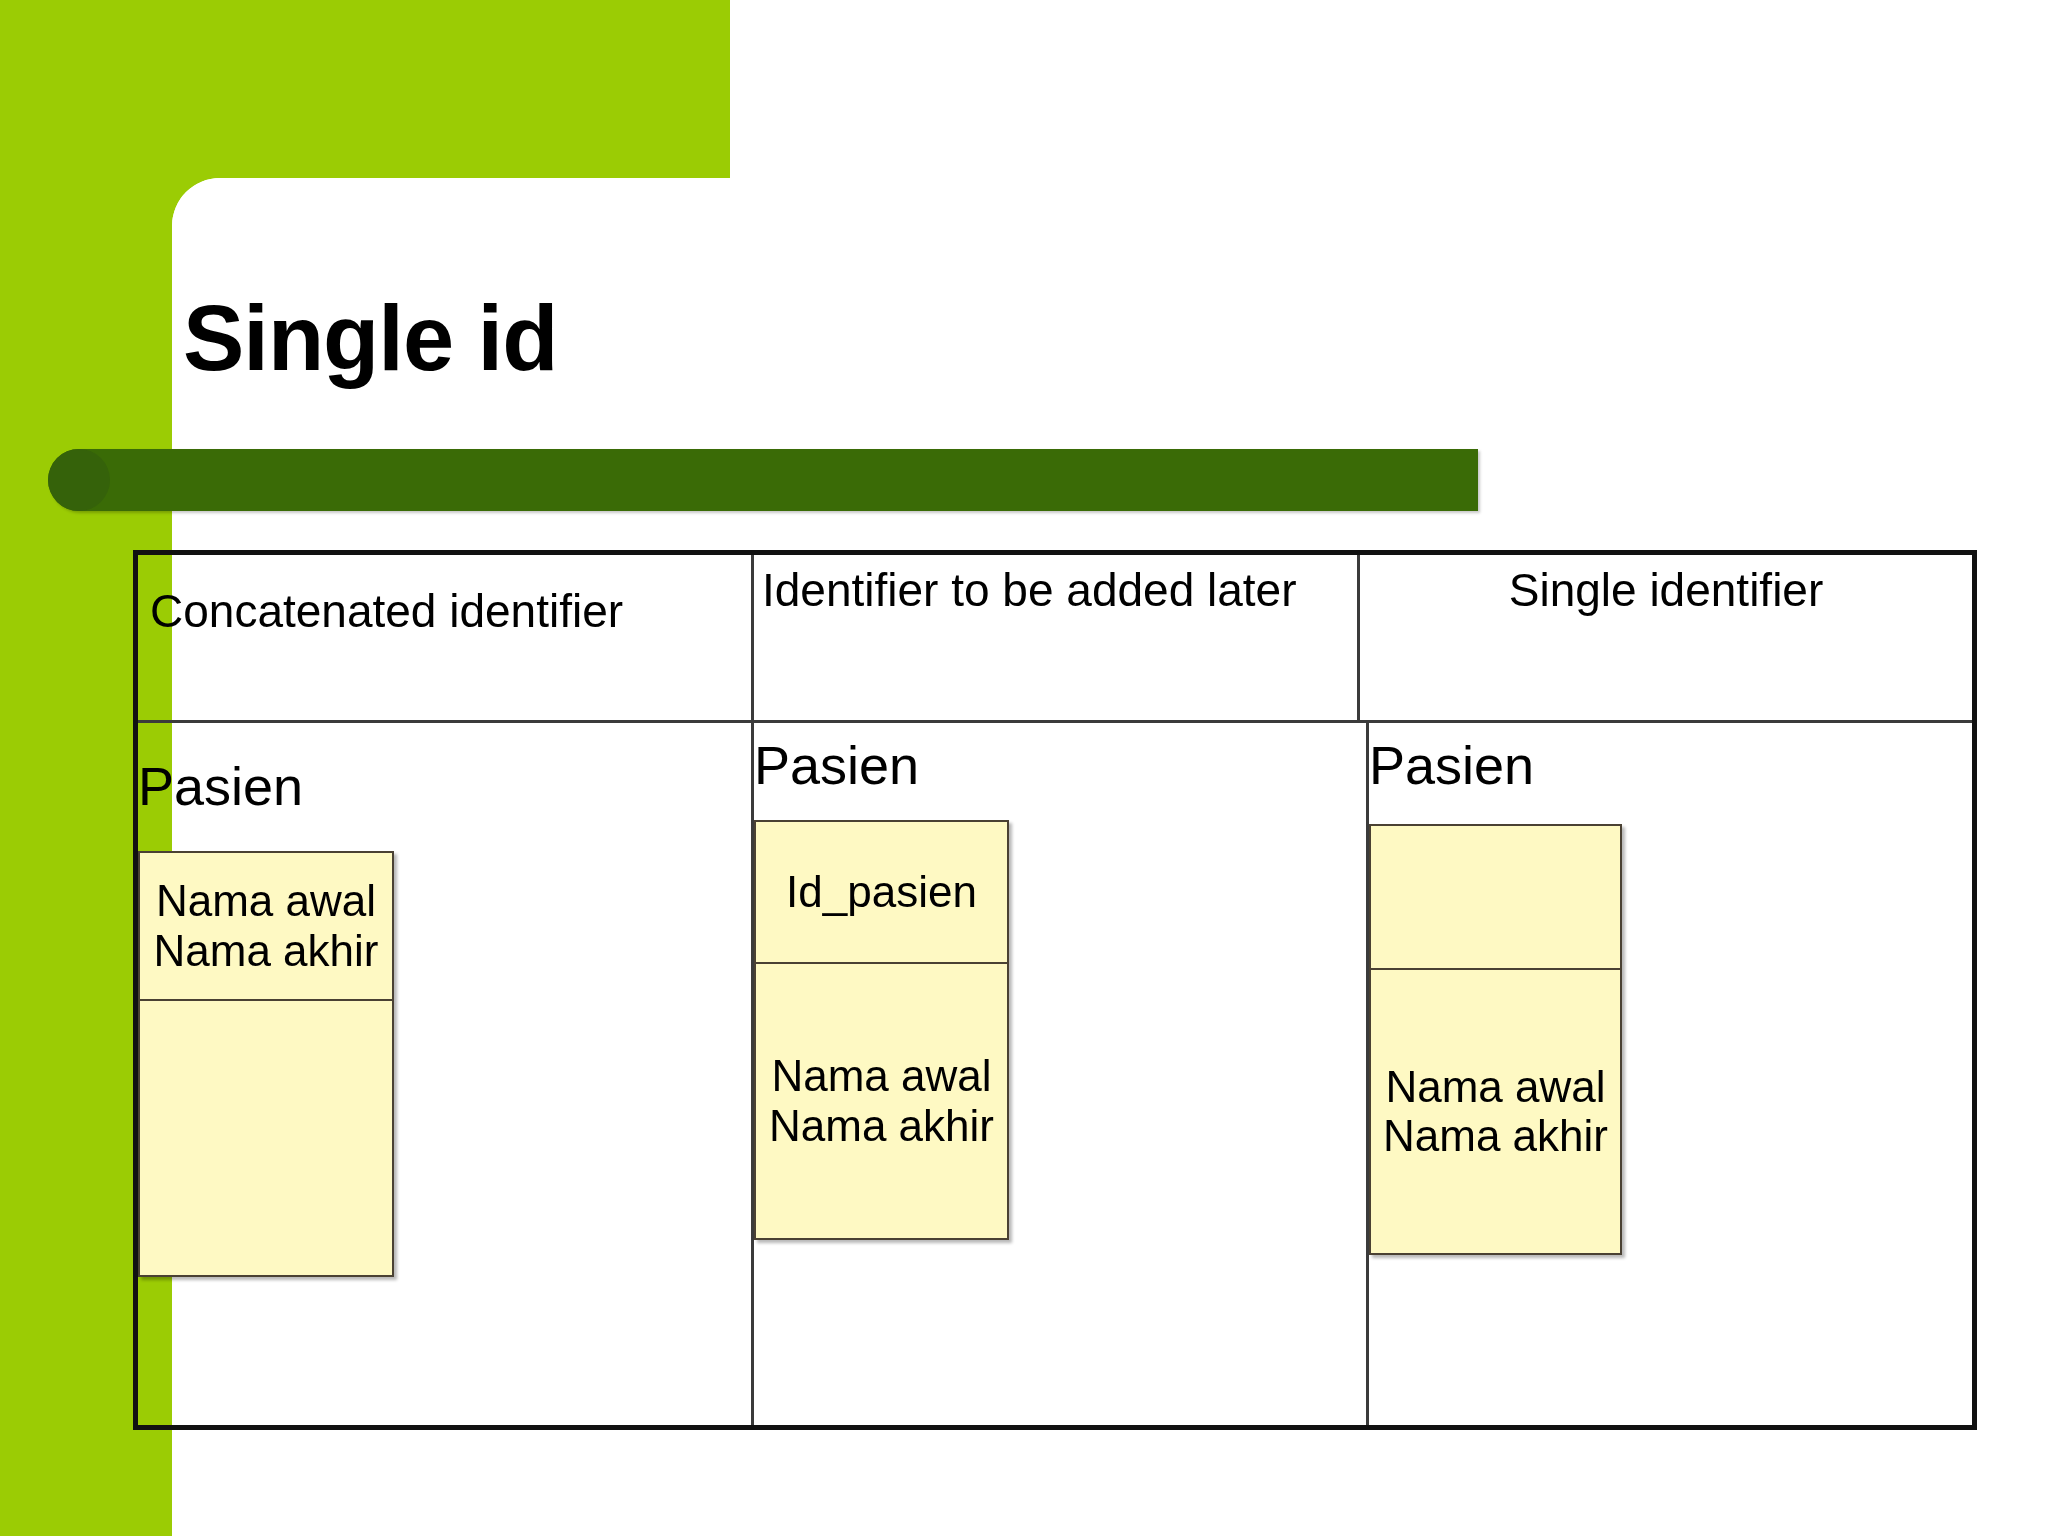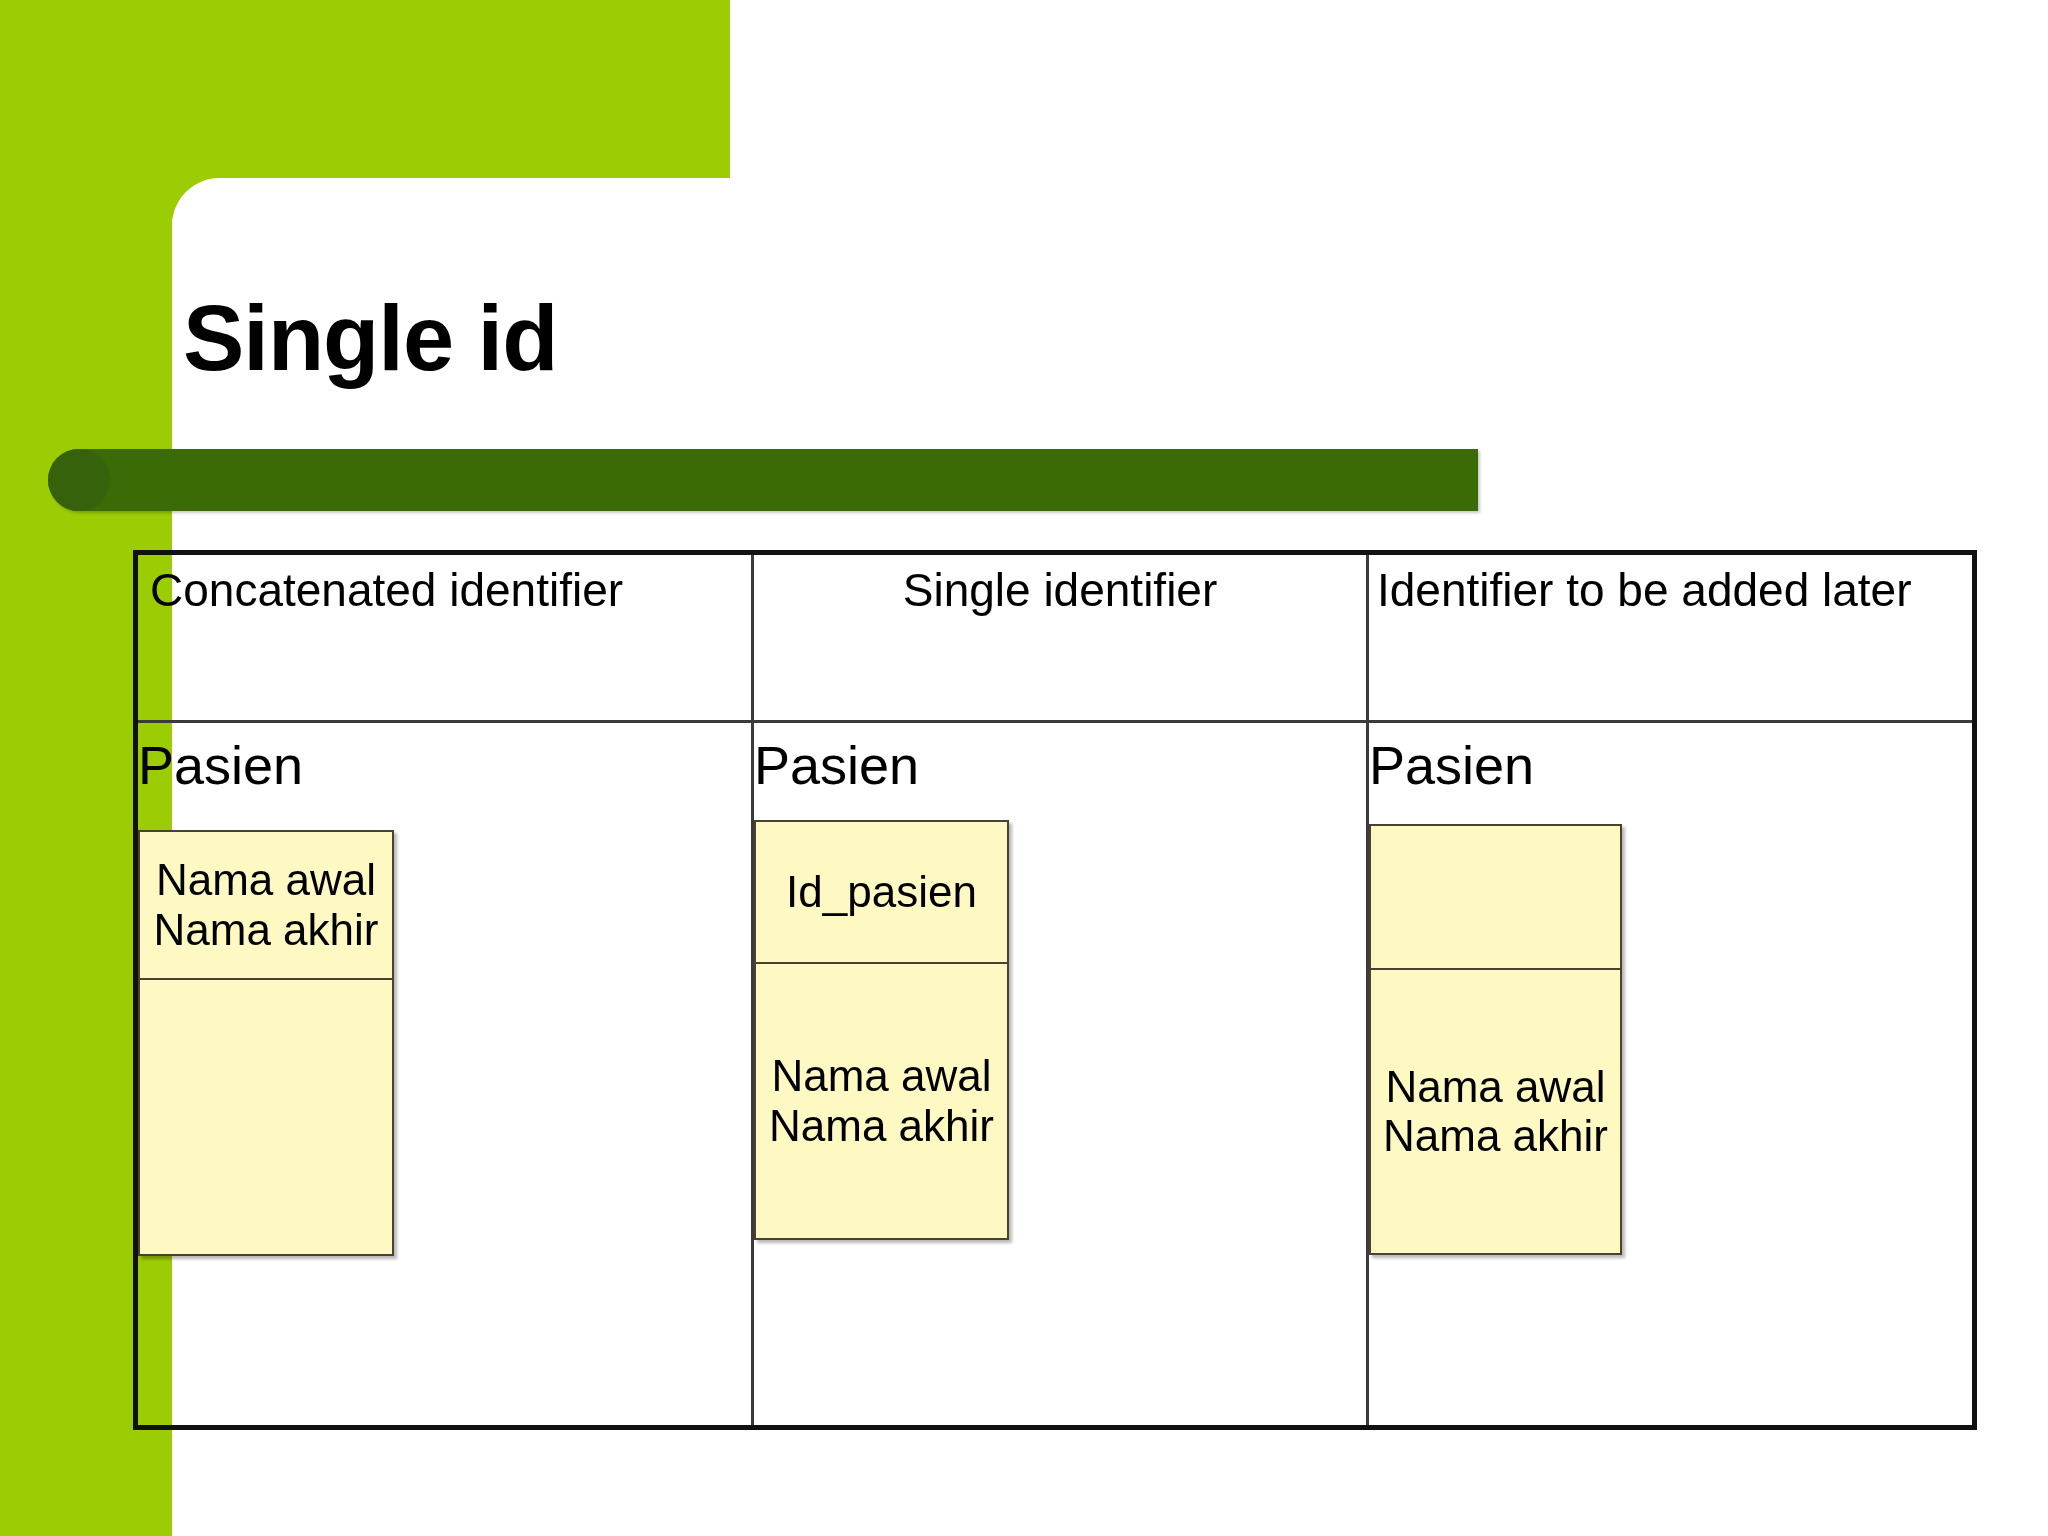--- a/index.html
+++ b/index.html
@@ -138,21 +138,21 @@
     white-space: nowrap;
     overflow: hidden;
   }
   .bcell {
     box-sizing: border-box;
     display: flex;
     flex-direction: column;
     align-items: flex-start;
     padding-top: 14px;
   }
-  .col-1 { flex: 0 0 613px; }
+  .col-1 { flex: 0 0 613px; margin-top: 21px; }
   .col-2 { flex: 0 0 615px; }
   .col-3 { flex: 1 1 auto; }
   .hcell.col-2, .hcell.col-3,
   .bcell.col-2, .bcell.col-3 { border-left: 3px solid #3b3b3b; }
 
   .hcell.col-1 { justify-content: flex-start; padding-left: 12px; }
   .hcell.col-3 { justify-content: flex-start; padding-left: 8px; }
 
   .entity-name {
     font-size: 54px;
@@ -209,22 +209,22 @@
 
 <div class="slide-title">Single id</div>
 
 <div class="title-bar"></div>
 <div class="title-bar-cap"></div>
 
 <div class="id-table">
 
   <div class="table-header-row">
     <div class="hcell col-1">Concatenated identifier</div>
+    <div class="hcell col-3">Identifier to be added later</div>
     <div class="hcell col-2">Single identifier</div>
-    <div class="hcell col-3">Identifier to be added later</div>
   </div>
 
   <div class="table-body-row">
 
     <div class="bcell col-1">
       <div class="entity-name">Pasien</div>
       <div class="entity-box box-1">
         <div class="entity-seg seg-top divider">Nama awal
 Nama akhir</div>
         <div class="entity-seg seg-bottom"></div>

